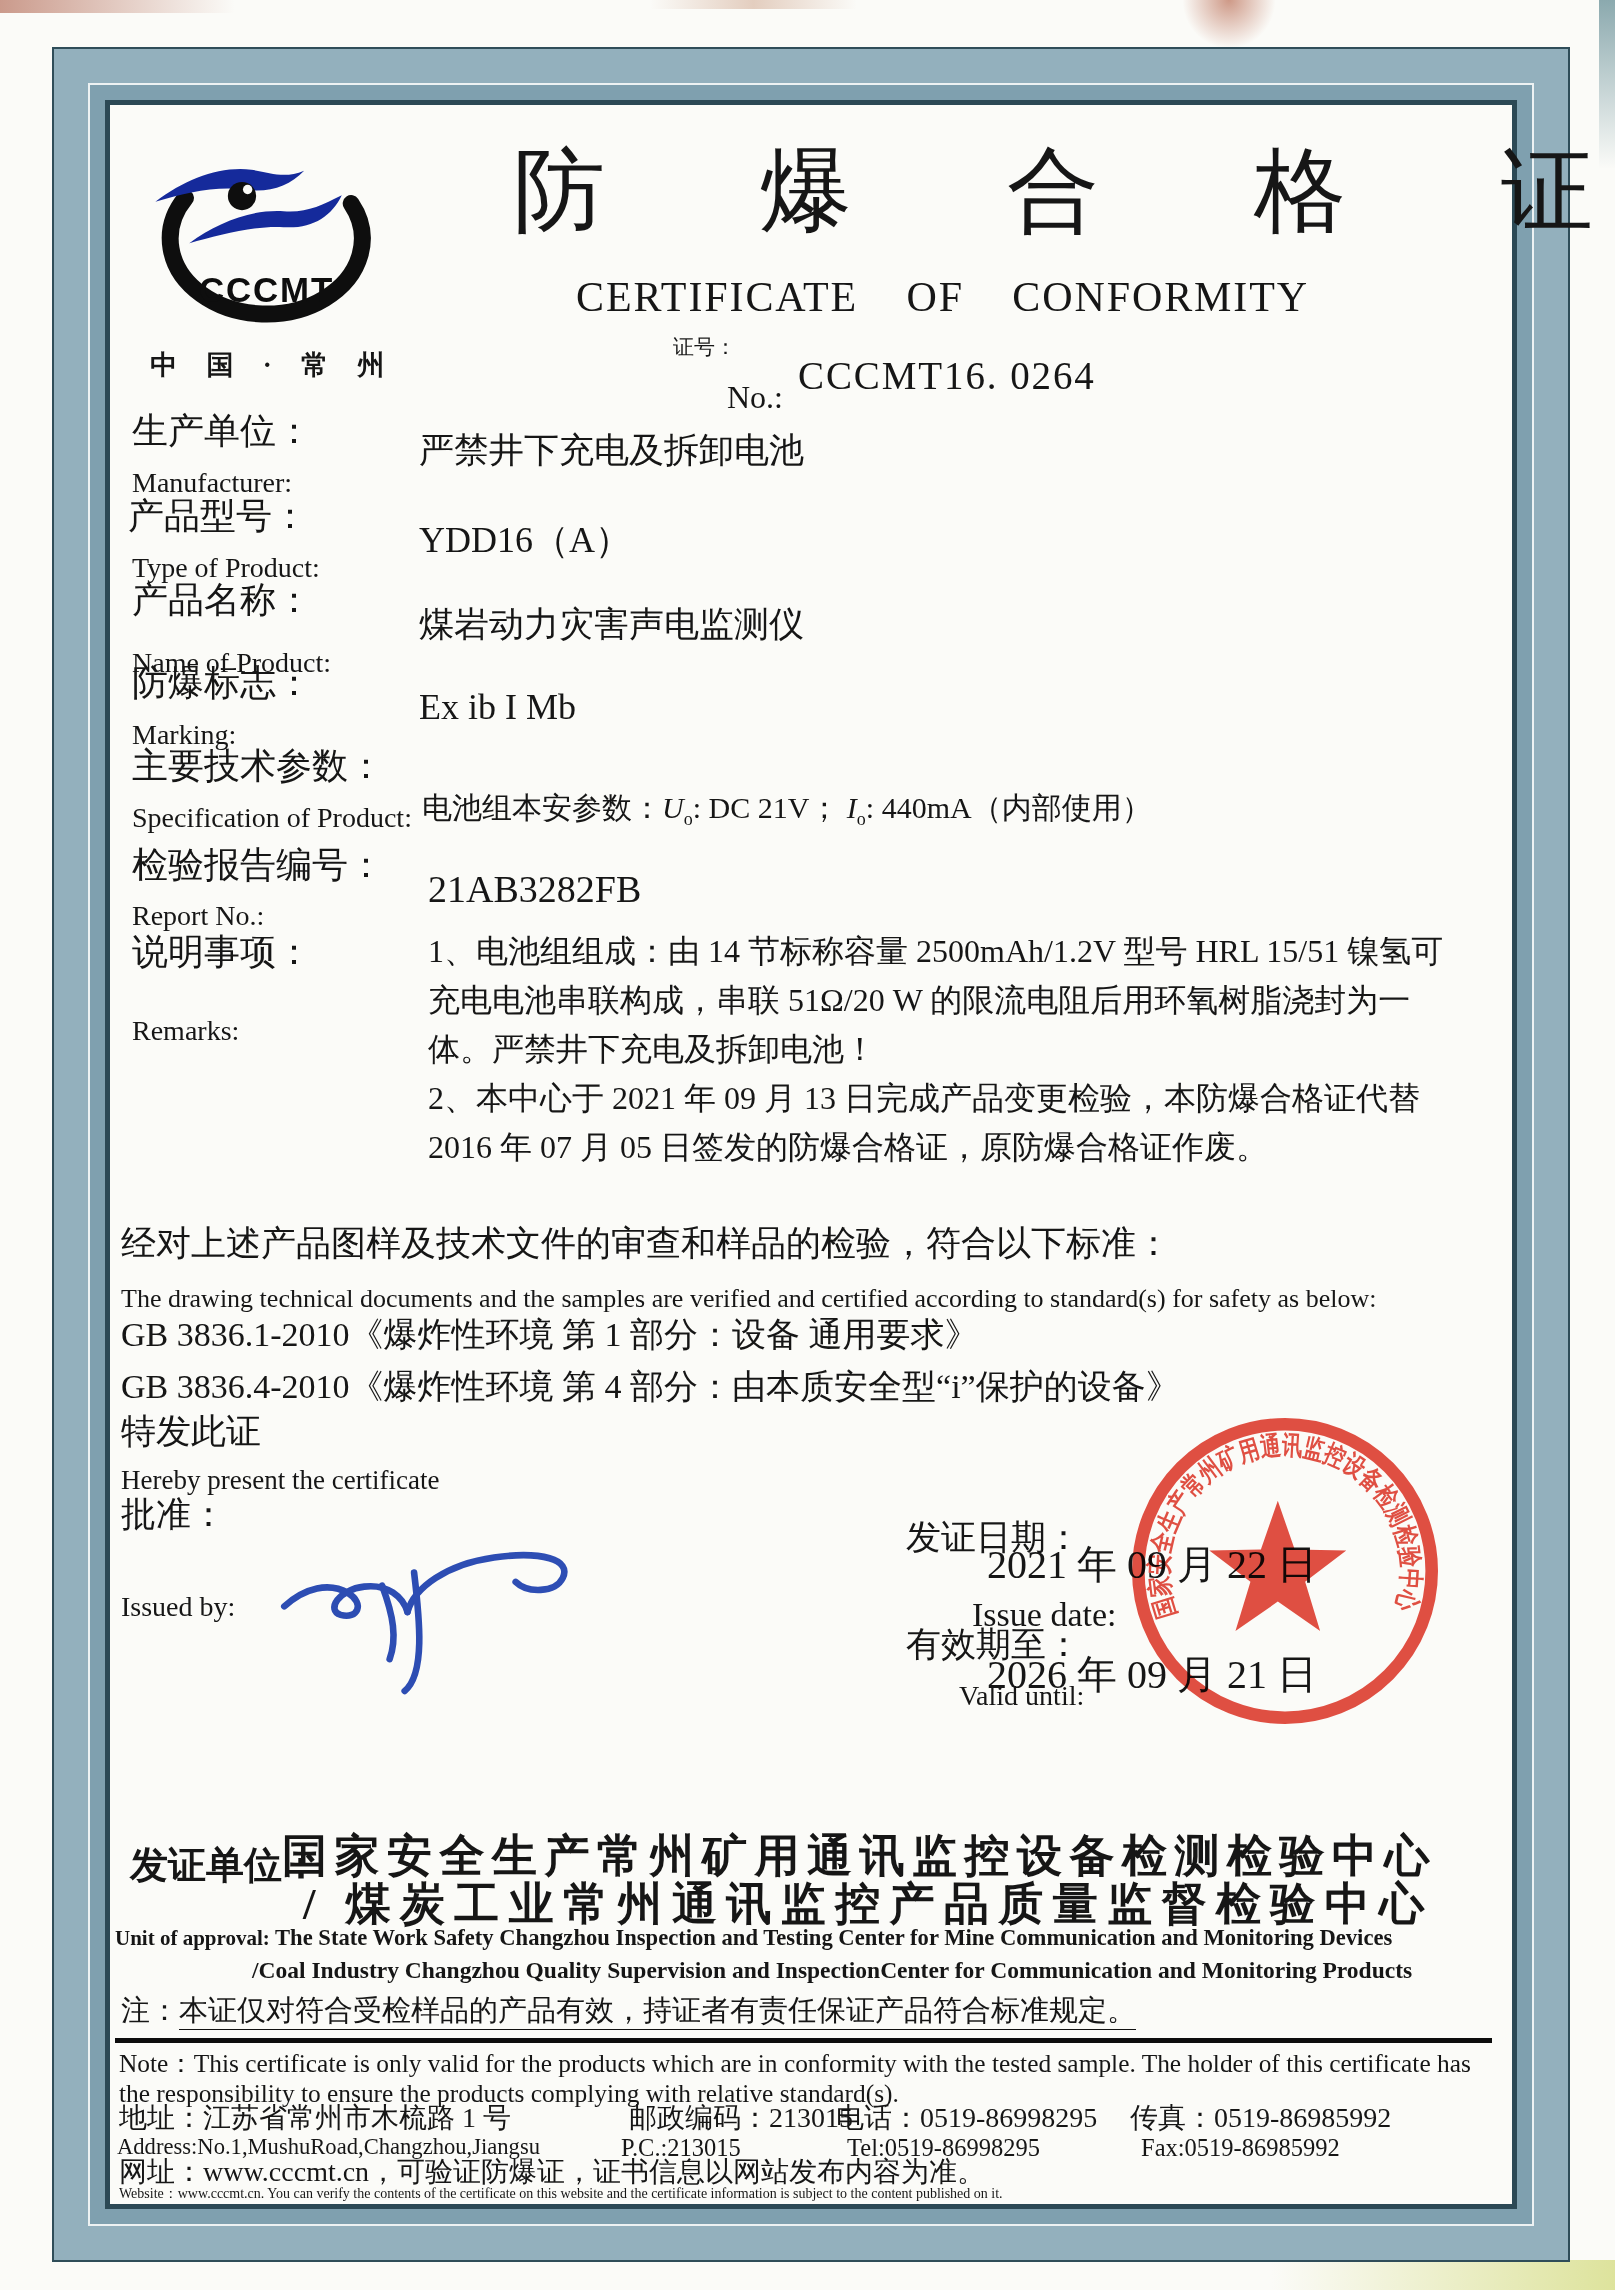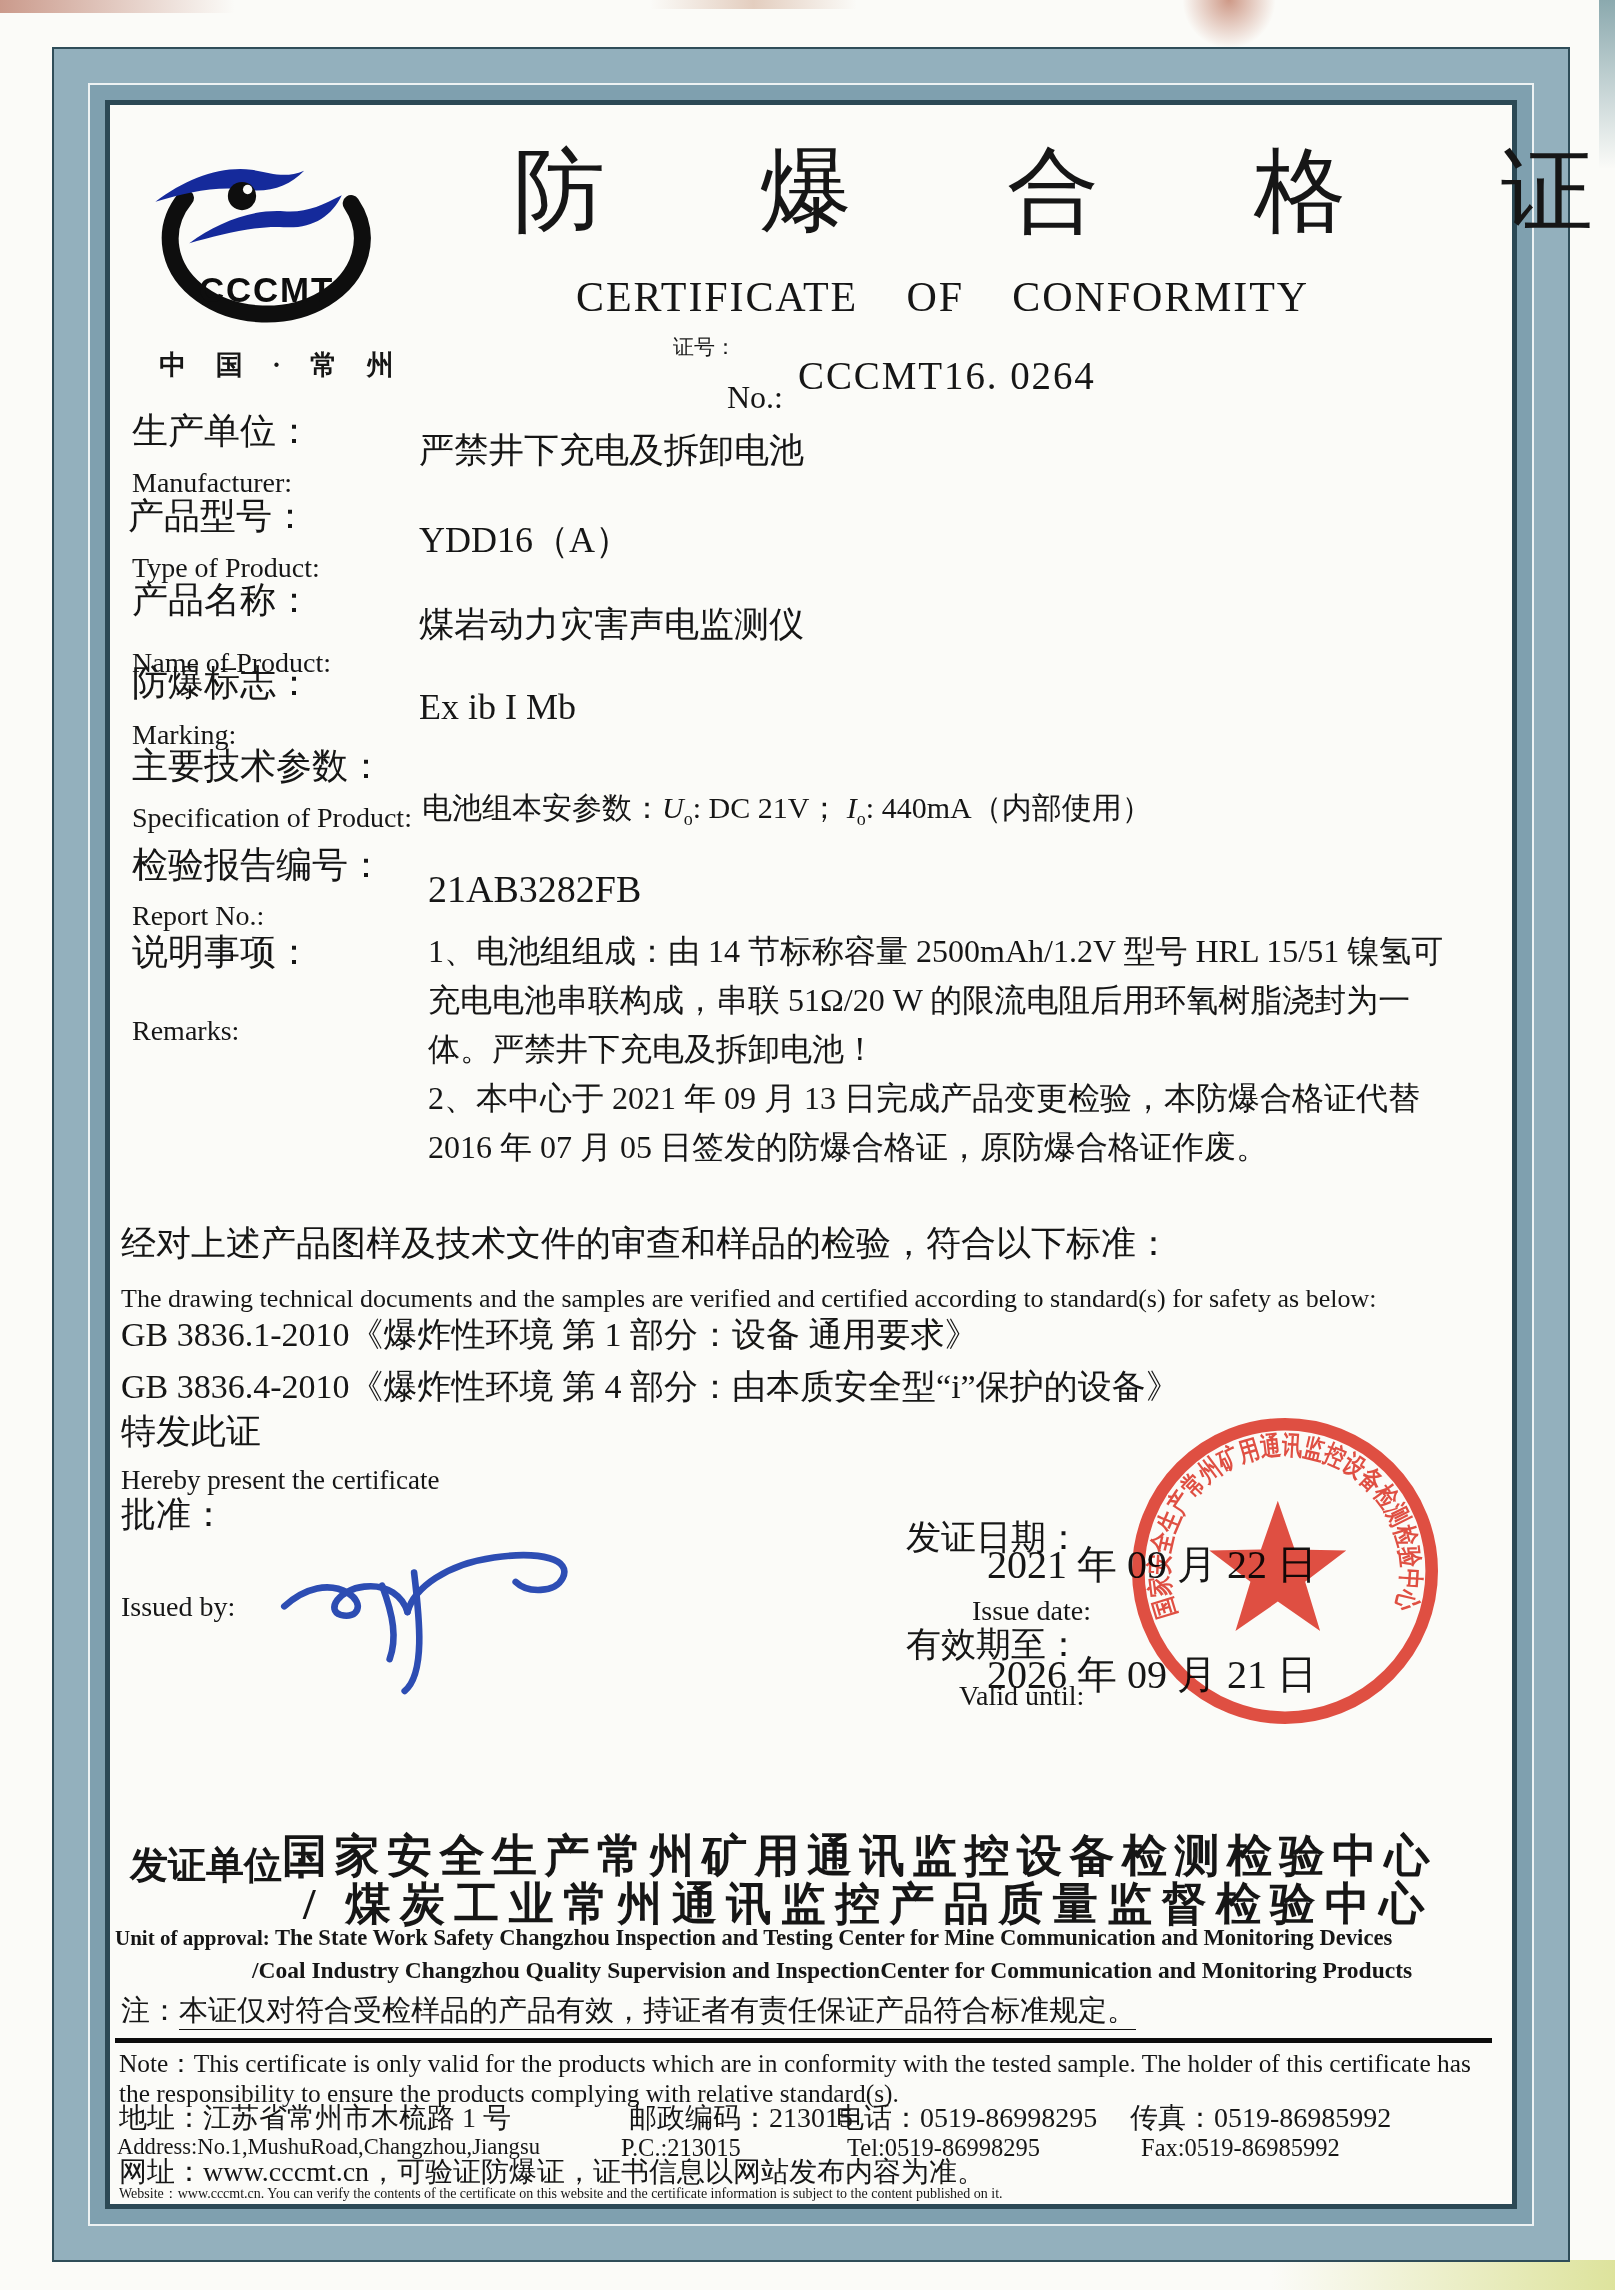--- a/index.html
+++ b/index.html
@@ -52,21 +52,21 @@
   </div>
 
   <svg class="t" style="left:127px;top:149px;" width="278" height="193" viewBox="0 0 295 205">
     <path d="M 62,52 A 102,80 0 1 0 238,58" fill="none" stroke="#0e0e0e" stroke-width="18" stroke-linecap="round"></path>
     <path d="M 30,56 C 62,32 98,18 132,22 C 152,25 167,32 188,23 C 172,40 150,47 124,43 C 94,39 60,47 30,56 Z" fill="#152a9b"></path>
     <path d="M 66,100 C 96,78 132,64 166,66 C 190,68 206,60 228,49 C 217,72 196,85 166,83 C 136,81 96,92 66,100 Z" fill="#152a9b"></path>
     <circle cx="122" cy="50" r="15" fill="#0e0e0e"></circle>
     <circle cx="128" cy="43" r="5" fill="#fbfbf8"></circle>
     <text x="148" y="162" text-anchor="middle" font-family="Liberation Sans, sans-serif" font-weight="bold" font-size="37" letter-spacing="2" fill="#0e0e0e">CCCMT</text>
   </svg>
-  <div class="t cn" style="left:141px;top:350px;width:264px;text-align:right;font-size:27px;letter-spacing:11.3px;font-weight:600;">中 国 · 常 州</div>
+  <div class="t cn" style="left:141px;top:350px;width:264px;text-align:center;font-size:27px;letter-spacing:11.3px;font-weight:600;">中 国 · 常 州</div>
 
   <div class="t cn" style="left:513px;top:139px;font-size:92px;letter-spacing:66px;font-weight:500;">防 爆 合 格 证</div>
   <div class="t en" style="left:576px;top:273px;font-size:42px;word-spacing:36px;letter-spacing:1.9px;">CERTIFICATE OF CONFORMITY</div>
 
   <div class="t cn" style="left:673px;top:335px;font-size:21px;">证号：</div>
   <div class="t en" style="left:727px;top:379px;font-size:32px;">No.:</div>
   <div class="t en" style="left:798px;top:354px;font-size:39px;letter-spacing:1.9px;">CCCMT16. 0264</div>
 
   <div class="t cn" style="left:132px;top:411px;font-size:36px;">生产单位：</div>
   <div class="t en" style="left:132px;top:467px;font-size:28px;">Manufacturer:</div>
@@ -118,21 +118,21 @@
     <g fill="none" stroke="#1c3fae" stroke-width="7" stroke-linecap="round" opacity="0.92">
       <path d="M 12,78 C 34,58 60,52 80,64 C 98,75 90,92 72,87 C 56,82 70,60 97,57 C 122,54 138,68 143,84"></path>
       <path d="M 143,84 C 150,58 185,33 235,26 C 285,19 318,28 308,48 C 300,64 270,64 258,52"></path>
       <path d="M 150,42 C 156,92 162,150 140,168"></path>
       <path d="M 116,56 C 128,88 132,112 124,134"></path>
     </g>
   </svg>
 
   <div class="t cn" style="left:906px;top:1518px;font-size:35px;">发证日期：</div>
   <div class="t cn" style="left:987px;top:1542px;font-size:40px;">2021 年 09 月 22 日</div>
-  <div class="t en" style="left:972px;top:1595px;font-size:28px;">Issue date:</div>
+  <div class="t en" style="left:972px;top:1595px;font-size:34px;">Issue date:</div>
   <div class="t cn" style="left:906px;top:1625px;font-size:35px;">有效期至：</div>
   <div class="t cn" style="left:987px;top:1652px;font-size:40px;">2026 年 09 月 21 日</div>
   <div class="t en" style="left:959px;top:1680px;font-size:28px;">Valid until:</div>
 
   <svg class="stamp" viewBox="0 0 360 360">
     <circle cx="180" cy="180" r="163" fill="none" stroke="#e0372a" stroke-width="14"></circle>
     <polygon fill="#e0372a" transform="translate(172,182) scale(0.80)" points="0,-100 23.5,-32.4 95.1,-30.9 38,12.4 58.8,80.9 0,40 -58.8,80.9 -38,12.4 -95.1,-30.9 -23.5,-32.4"></polygon>
     <path id="stampArc" d="M 59.4,228.7 A 130 130 0 1 1 300.6,228.7" fill="none"></path>
     <text font-size="29" font-weight="bold" fill="#e0372a" font-family="Liberation Serif, serif">
       <textPath href="#stampArc" startOffset="0" textLength="500" lengthAdjust="spacingAndGlyphs">国家安全生产常州矿用通讯监控设备检测检验中心</textPath>

